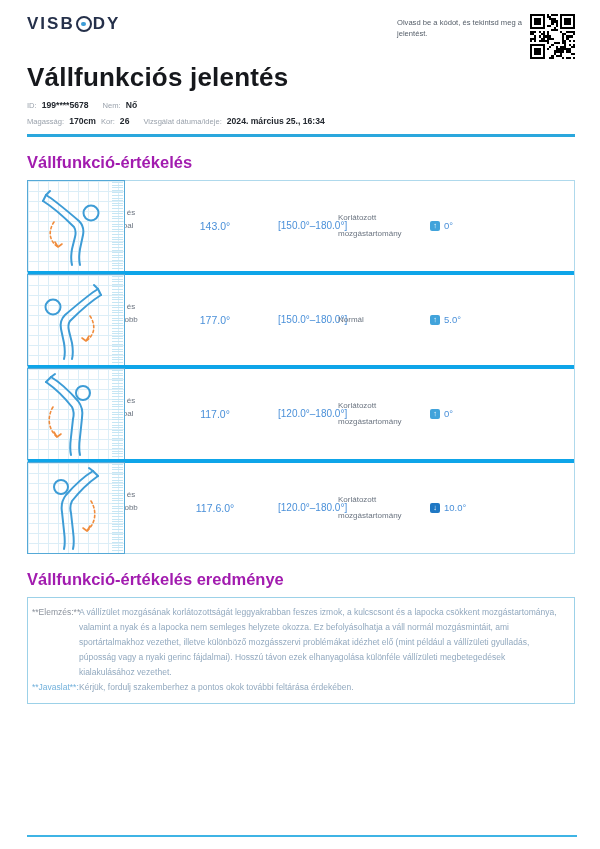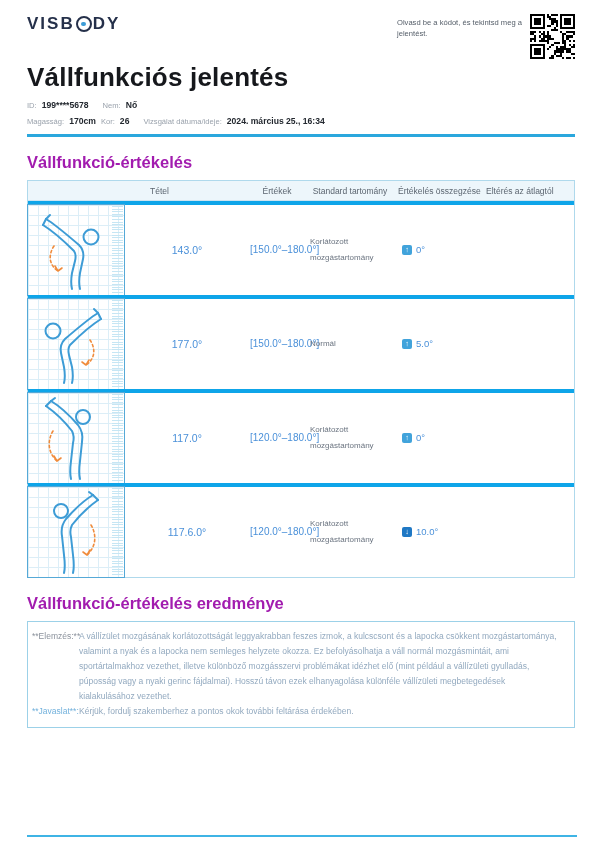--- a/index.html
+++ b/index.html
@@ -24,21 +24,21 @@
   .info-value{font-size:8.6px;font-weight:bold;color:#23282f;}
   .gap{width:4px;}
   .rule{height:2.5px;background:#2aa7dd;margin-top:8px;}
 
   h2{margin:16px 0 8px;font-size:16.5px;font-weight:600;color:#a21caf;}
 
   
   .assess-table{border:1px solid #afd9ec;}
   .t-head,.t-row{display:grid;grid-template-columns:98px 122px 58px 88px 92px 1fr;align-items:center;}
   .t-head{background:#edf6fb;border-bottom:1px solid #cde4f0;padding:5px 0 4px;color:#5b6570;font-size:8.5px;}
-  .t-row{position:relative;height:90px;border-top:4px solid #0ea5e9;}
+  .t-row{position:relative;height:90px;border-top:4px solid #0ea5e9;padding-left:28px;}
   .t-row:first-of-type{border-top:none;}
   .h-item{padding-left:24px;}
   .h-val{text-align:center;}
   .h-range{text-align:center;}
   .h-sum{padding-left:4px;}
   .c-item{padding-left:24px;padding-right:6px;color:#6b7480;font-size:8px;line-height:1.65;}
   .c-val{font-size:10.5px;color:#4a90d9;text-align:center;font-weight:500;}
   .c-range{font-size:10px;color:#4a90d9;padding-left:2px;white-space:nowrap;}
   .c-sum{font-size:8px;color:#6b7480;line-height:1.9;padding-left:4px;padding-right:12px;}
   .c-dev{display:flex;align-items:center;gap:4px;padding-left:8px;font-size:9.5px;color:#4a90d9;font-weight:500;}
@@ -264,28 +264,20 @@
       <span class="gap"></span>
       <span class="info-label">Vizsgálat dátuma/ideje:</span>
       <span class="info-value">2024. március 25., 16:34</span>
     </div>
 
     <div class="rule"></div>
 
     <h2>Vállfunkció-értékelés</h2>
 
     <div class="assess-table">
-      <div class="t-head">
-        <div></div>
-        <div class="h-item">Tétel</div>
-        <div class="h-val">Értékek</div>
-        <div class="h-range">Standard tartomány</div>
-        <div class="h-sum">Értékelés összegzése</div>
-        <div class="h-dev">Eltérés az átlagtól</div>
-      </div>
 
       <div class="t-row">
         <div class="fig-cell">
           <div class="fig-hatch"></div>
           <svg class="fig" viewBox="0 0 82 88">
               <use href="#pose-side"></use>
             </svg>
         </div>
         <div class="c-item">Oldalemelés és felhajlítás – bal kéz</div>
         <div class="c-val">143.0°</div>

